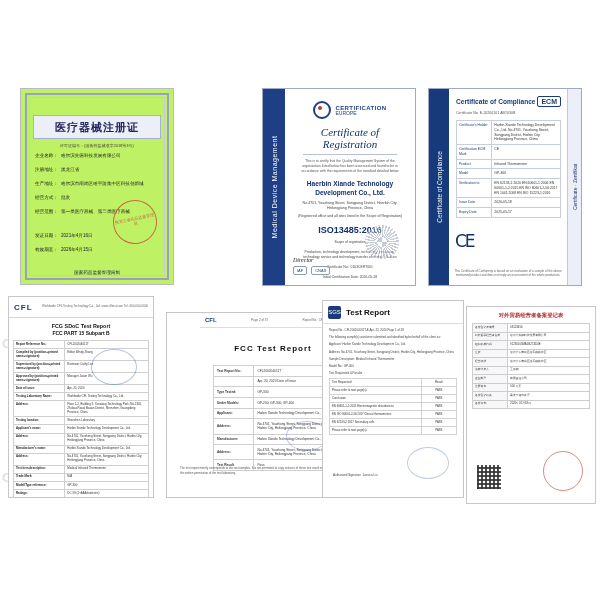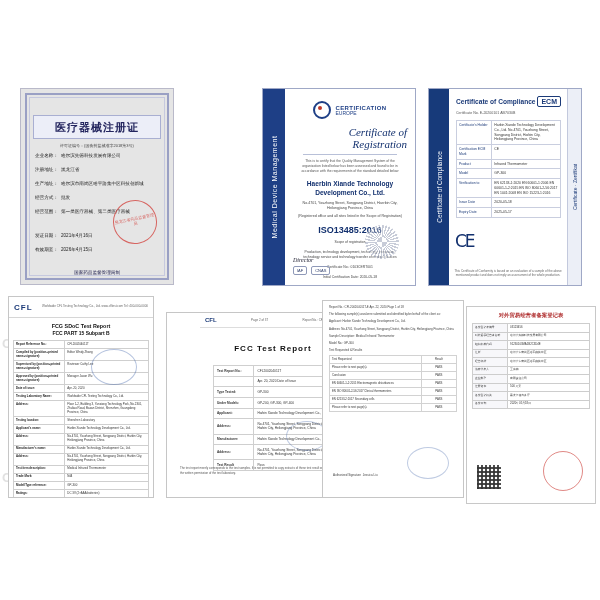--- a/index.html
+++ b/index.html
@@ -9,21 +9,21 @@
     -webkit-font-smoothing:antialiased;
     overflow:hidden;
   }
   .sheet{position:relative;width:600px;height:600px;}
 
   
   .doc{position:absolute;background:#fff;overflow:hidden;}
 
   
   #doc-medical-reg{left:20px;top:88px;width:152px;height:195px;
-    border:1px solid #b9b9c9;background:#e5e5e5;}
+    border:1px solid #b9b9c9;background:#bef264;}
   #doc-medical-reg .orn{position:absolute;inset:4px;border:2px solid #9aa0c4;}
   #doc-medical-reg .orn2{position:absolute;inset:8px;border:1px solid #c6c9df;}
   #doc-medical-reg .hdr{position:absolute;left:12px;right:12px;top:26px;height:22px;
     background:#eceef8;border:1px solid #a9afd2;display:flex;align-items:center;justify-content:center;}
   #doc-medical-reg .hdr span{font-size:11px;font-weight:bold;color:#23255e;letter-spacing:1px;
     font-family:"DejaVu Sans",sans-serif;}
   #doc-medical-reg .subline{position:absolute;left:14px;right:14px;top:54px;
     font-size:4px;color:#444;text-align:center;}
   #doc-medical-reg .rows{position:absolute;left:14px;right:14px;top:64px;}
   #doc-medical-reg .row{display:flex;gap:3px;margin-bottom:7px;align-items:flex-start;}
@@ -44,21 +44,21 @@
     transform:translate(-50%,-50%) rotate(-90deg);font-size:7px;letter-spacing:.5px;}
   #doc-iso .body{position:absolute;left:22px;right:0;top:0;bottom:0;padding:8px 8px 0;}
   #doc-iso .ce-logo{display:flex;align-items:center;justify-content:center;gap:4px;margin-top:4px;}
   #doc-iso .ce-logo .mark{width:14px;height:14px;border:2px solid #1e3f86;border-radius:50%;
     position:relative;}
   #doc-iso .ce-logo .mark:after{content:"";position:absolute;left:3px;top:3px;width:4px;height:4px;
     background:#c0392b;border-radius:50%;}
   #doc-iso .ce-logo .txt{line-height:1;}
   #doc-iso .ce-logo .txt b{display:block;font-size:6px;color:#1e3f86;letter-spacing:.4px;}
   #doc-iso .ce-logo .txt i{display:block;font-size:5px;color:#1e3f86;font-style:normal;}
-  #doc-iso .title{margin-top:7px;text-align:right;font-family:"Liberation Serif",serif;
+  #doc-iso .title{margin-top:7px;text-align:center;font-family:"Liberation Serif",serif;
     font-style:italic;font-size:11px;color:#12306e;}
   #doc-iso .rule{height:1px;background:#b8c0d8;margin:4px 10px;}
   #doc-iso .small{font-size:3.4px;color:#555;text-align:center;line-height:1.45;padding:0 6px;}
   #doc-iso .company{margin-top:6px;text-align:center;font-size:6.6px;font-weight:bold;color:#12306e;line-height:1.35;}
   #doc-iso .addr{margin-top:3px;text-align:center;font-size:3.6px;color:#444;line-height:1.45;}
   #doc-iso .std{margin-top:6px;text-align:center;font-size:9px;font-weight:bold;color:#12306e;}
   #doc-iso .scope{margin-top:5px;font-size:3.4px;color:#444;line-height:1.5;text-align:center;padding:0 4px;}
   #doc-iso .seal{position:absolute;right:16px;bottom:26px;width:34px;height:34px;border-radius:50%;
     background:repeating-conic-gradient(#9aa2b8 0 6deg,#ffffff 6deg 12deg);opacity:.55;}
   #doc-iso .sign{position:absolute;left:30px;bottom:22px;font-family:"Liberation Serif",serif;
@@ -437,20 +437,24 @@
           <td class="k">Test Result</td>
           <td>Pass</td>
         </tr>
       </tbody>
     </table>
     <div class="stamp"></div>
     <div class="note">The test report merely corresponds to the test samples. It is not permitted to copy extracts of these test result without the written permission of the test laboratory.</div>
   </div>
 
   <div class="doc" id="doc-test-report">
+    <div class="hd">
+      <div class="sq">SGS</div>
+      <div class="t">Test Report</div>
+    </div>
     <div class="blk">
       <p>Report No.: CFL200204011T-E            Apr. 22, 2020            Page 1 of 18</p>
       <p>The following sample(s) was/were submitted and identified by/on behalf of the client as:</p>
       <p>
         <span>Applicant</span>:
         <span>Harbin Xiande Technology Development Co., Ltd.</span>
       </p>
       <p>
         <span>Address</span>:
         <span>No.4701, Youzhong Street, Songpang District, Harbin City, Heilongjiang Province, China</span>

